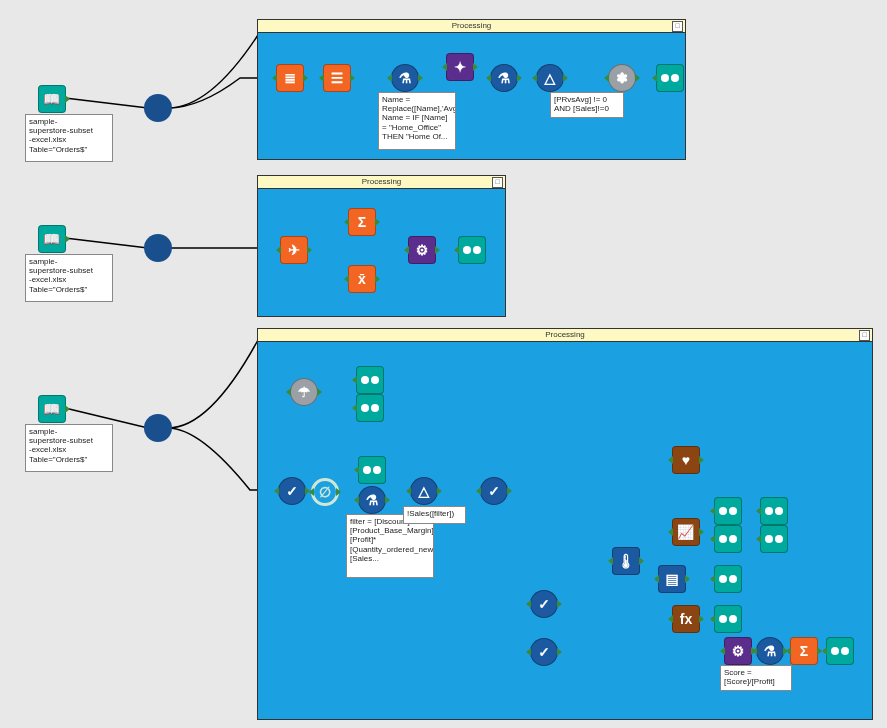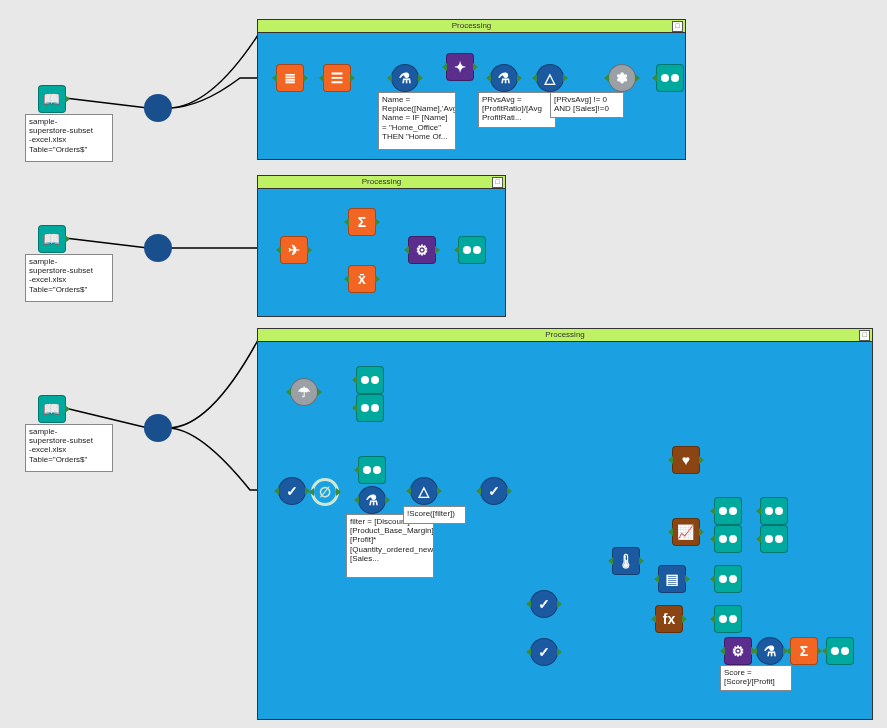--- a/index.html
+++ b/index.html
@@ -19,21 +19,21 @@
   }
   .container {
     position: absolute;
     background: #1ba1e2;
     border: 1px solid #333;
   }
   .container-header {
     position: absolute;
     top: 0; left: 0; right: 0;
     height: 12px;
-    background: #bef264;
+    background: #fef9c3;
     border-bottom: 1px solid #333;
     text-align: center;
     font-size: 8px;
     line-height: 12px;
     color: #333;
   }
   .container-close {
     position: absolute;
     right: 2px;
     top: 1px;
@@ -225,21 +225,20 @@
 <div class="tool purple" style="left:446px;top:53px">
       <span>✦</span>
       <div class="anchor-l"></div>
       <div class="anchor-r"></div>
     </div>
 <div class="tool darkblue circle" style="left:490px;top:64px">
       <span>⚗</span>
       <div class="anchor-l"></div>
       <div class="anchor-r"></div>
     </div>
-<div class="annotation" style="left:478px;top:92px;width:70px;height:30px">PRvsAvg = [ProfitRatio]/[Avg ProfitRati...</div>
 <div class="tool darkblue circle" style="left:536px;top:64px">
       <span>△</span>
       <div class="anchor-l"></div>
       <div class="anchor-r"></div>
     </div>
 <div class="annotation" style="left:550px;top:92px;width:66px;height:20px">[PRvsAvg] != 0 AND [Sales]!=0</div>
 <div class="tool grey" style="left:608px;top:64px">
       <span>✽</span>
       <div class="anchor-l"></div>
       <div class="anchor-r"></div>
@@ -335,21 +334,21 @@
       <span>⚗</span>
       <div class="anchor-l"></div>
       <div class="anchor-r"></div>
     </div>
 <div class="annotation" style="left:346px;top:514px;width:80px;height:58px">filter = [Discount]*[Product_Base_Margin]*[Profit]*[Quantity_ordered_new]*[Sales...</div>
 <div class="tool darkblue circle" style="left:410px;top:477px">
       <span>△</span>
       <div class="anchor-l"></div>
       <div class="anchor-r"></div>
     </div>
-<div class="annotation" style="left:403px;top:506px;width:55px;height:12px">!Score([filter])</div>
+<div class="annotation" style="left:403px;top:506px;width:55px;height:12px">!Sales([filter])</div>
 <div class="tool darkblue circle" style="left:480px;top:477px">
       <span>✓</span>
       <div class="anchor-l"></div>
       <div class="anchor-r"></div>
     </div>
 
 <div class="tool brown" style="left:672px;top:446px">
       <span>♥</span>
       <div class="anchor-l"></div>
       <div class="anchor-r"></div>
@@ -380,21 +379,21 @@
 
 <div class="tool darkblue" style="left:658px;top:565px">
       <span>▤</span>
       <div class="anchor-l"></div>
       <div class="anchor-r"></div>
     </div>
 <div class="tool green binoc" style="left:714px;top:565px">
       <div class="anchor-l"></div>
     </div>
 
-<div class="tool brown" style="left:655px;top:605px">
+<div class="tool brown" style="left:672px;top:605px">
       <span>fx</span>
       <div class="anchor-l"></div>
       <div class="anchor-r"></div>
     </div>
 <div class="tool green binoc" style="left:714px;top:605px">
       <div class="anchor-l"></div>
     </div>
 
 <div class="tool darkblue circle" style="left:530px;top:590px">
       <span>✓</span>

